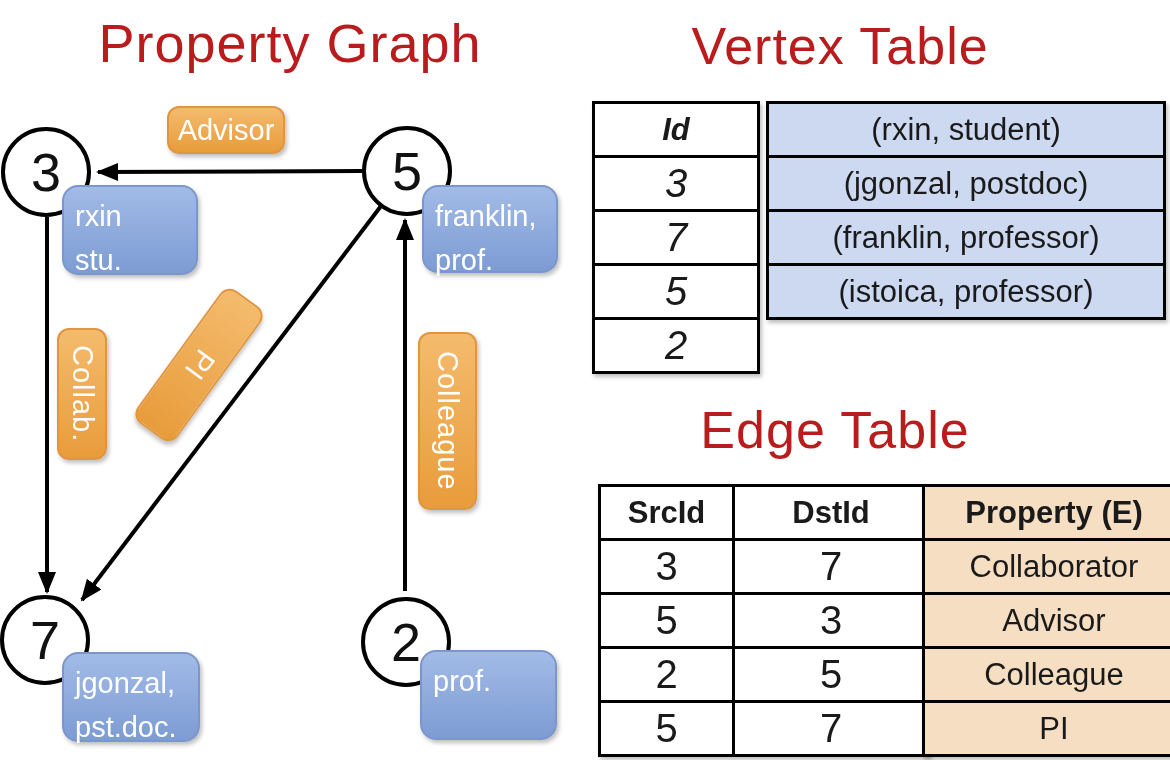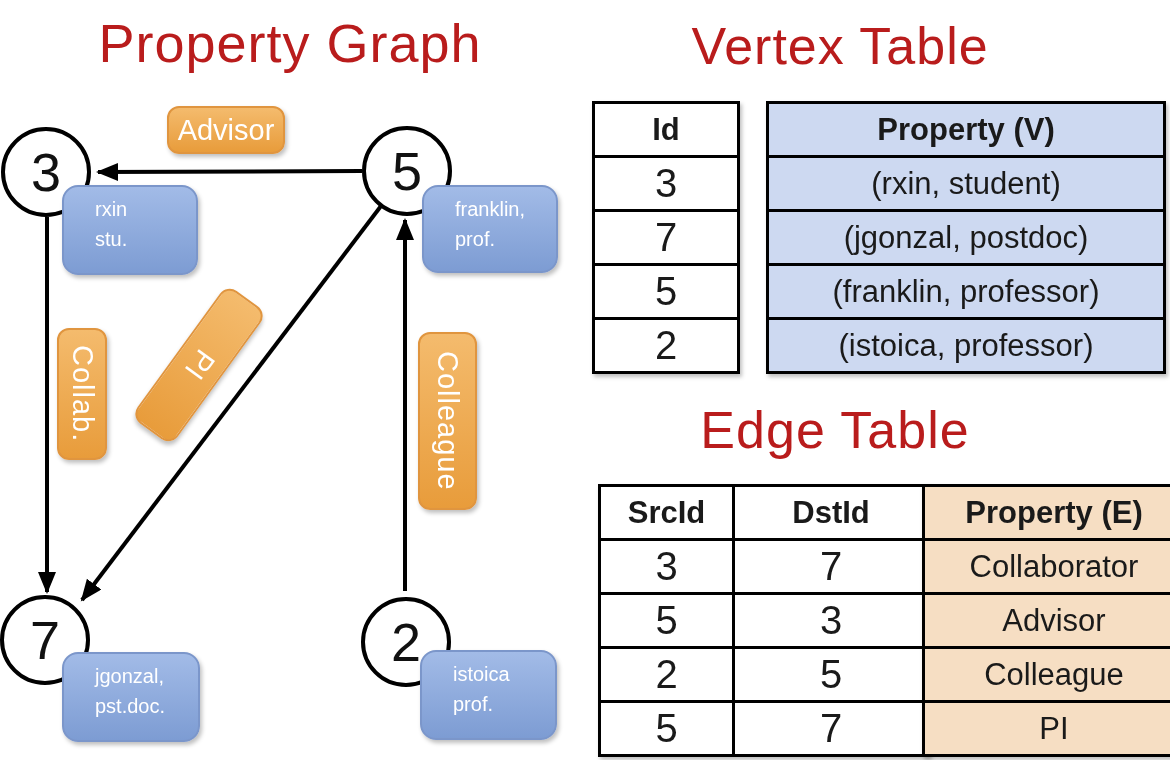--- a/index.html
+++ b/index.html
@@ -25,21 +25,21 @@
   #node3{left:1px;top:127px;}
   #node5{left:362px;top:126px;}
   #node7{left:0px;top:595px;}
   #node2{left:361px;top:597px;}
 
   
   .vbox{
     position:absolute;box-sizing:border-box;border-radius:16px;
     background:linear-gradient(#a2bbe7,#7d9cd3);
     border:2px solid #7b96ca;color:#fff;
-    font-size:20px;line-height:1.52;padding:7px 4px 0 31px;
+    font-size:29px;line-height:1.52;padding:7px 4px 0 11px;
     box-shadow:2px 3px 4px rgba(0,0,0,0.25);
   }
   #box-rxin{left:62px;top:185px;width:136px;height:90px;}
   #box-franklin{left:422px;top:185px;width:136px;height:88px;}
   #box-jgonzal{left:62px;top:652px;width:138px;height:90px;}
   #box-istoica{left:420px;top:650px;width:137px;height:90px;}
 
   
   .ebox{
     position:absolute;box-sizing:border-box;border-radius:12px;
@@ -63,21 +63,21 @@
   }
   .tbl td{
     border:3px solid #000;height:51px;padding:0;margin:0;
     text-align:center;vertical-align:middle;color:#1a1a1a;white-space:nowrap;
   }
   .tbl td.hdr{font-weight:bold;font-size:31px;}
   .tbl td.num{font-size:40px;font-weight:300;}
   .tbl td.prop{font-size:31px;font-weight:400;}
   .bluefill td{background:#cdd9f1;}
   .tanfill td{background:#f6dec3;}
-  #vt-id{left:592px;top:101px;width:148px;}
+  #vt-id{left:592px;top:101px;width:168px;font-style:italic;}
   #vt-prop{left:766px;top:101px;width:400px;}
   #et-ids{left:588px;top:484px;width:329px;margin-left:10px;}
   #et-prop{left:922px;top:484px;width:264px;}
 </style>
 </head>
 <body>
 
 <div id="canvas">
 
   <div class="title" id="pg-title">Property Graph</div>
@@ -117,21 +117,20 @@
   </div>
   <div class="vbox" id="box-franklin">
     <div>franklin,</div>
     <div>prof.</div>
   </div>
   <div class="vbox" id="box-jgonzal">
     <div>jgonzal,</div>
     <div>pst.doc.</div>
   </div>
   <div class="vbox" id="box-istoica">
-    <div>istoica</div>
     <div>prof.</div>
   </div>
 
   <div class="ebox" id="box-advisor">
     <span>Advisor</span>
   </div>
   <div class="ebox" id="box-collab">
     <span class="vtext">Collab.</span>
   </div>
   <div class="ebox" id="box-pi">
@@ -156,23 +155,20 @@
           <td class="num">5</td>
         </tr>
     <tr>
           <td class="num">2</td>
         </tr>
   </tbody>
     </table>
 
   <table class="tbl bluefill" id="vt-prop">
     <tbody>
-        <tr>
-          <td class="hdr">Property (V)</td>
-        </tr>
     <tr>
           <td class="prop">(rxin, student)</td>
         </tr>
     <tr>
           <td class="prop">(jgonzal, postdoc)</td>
         </tr>
     <tr>
           <td class="prop">(franklin, professor)</td>
         </tr>
     <tr>

